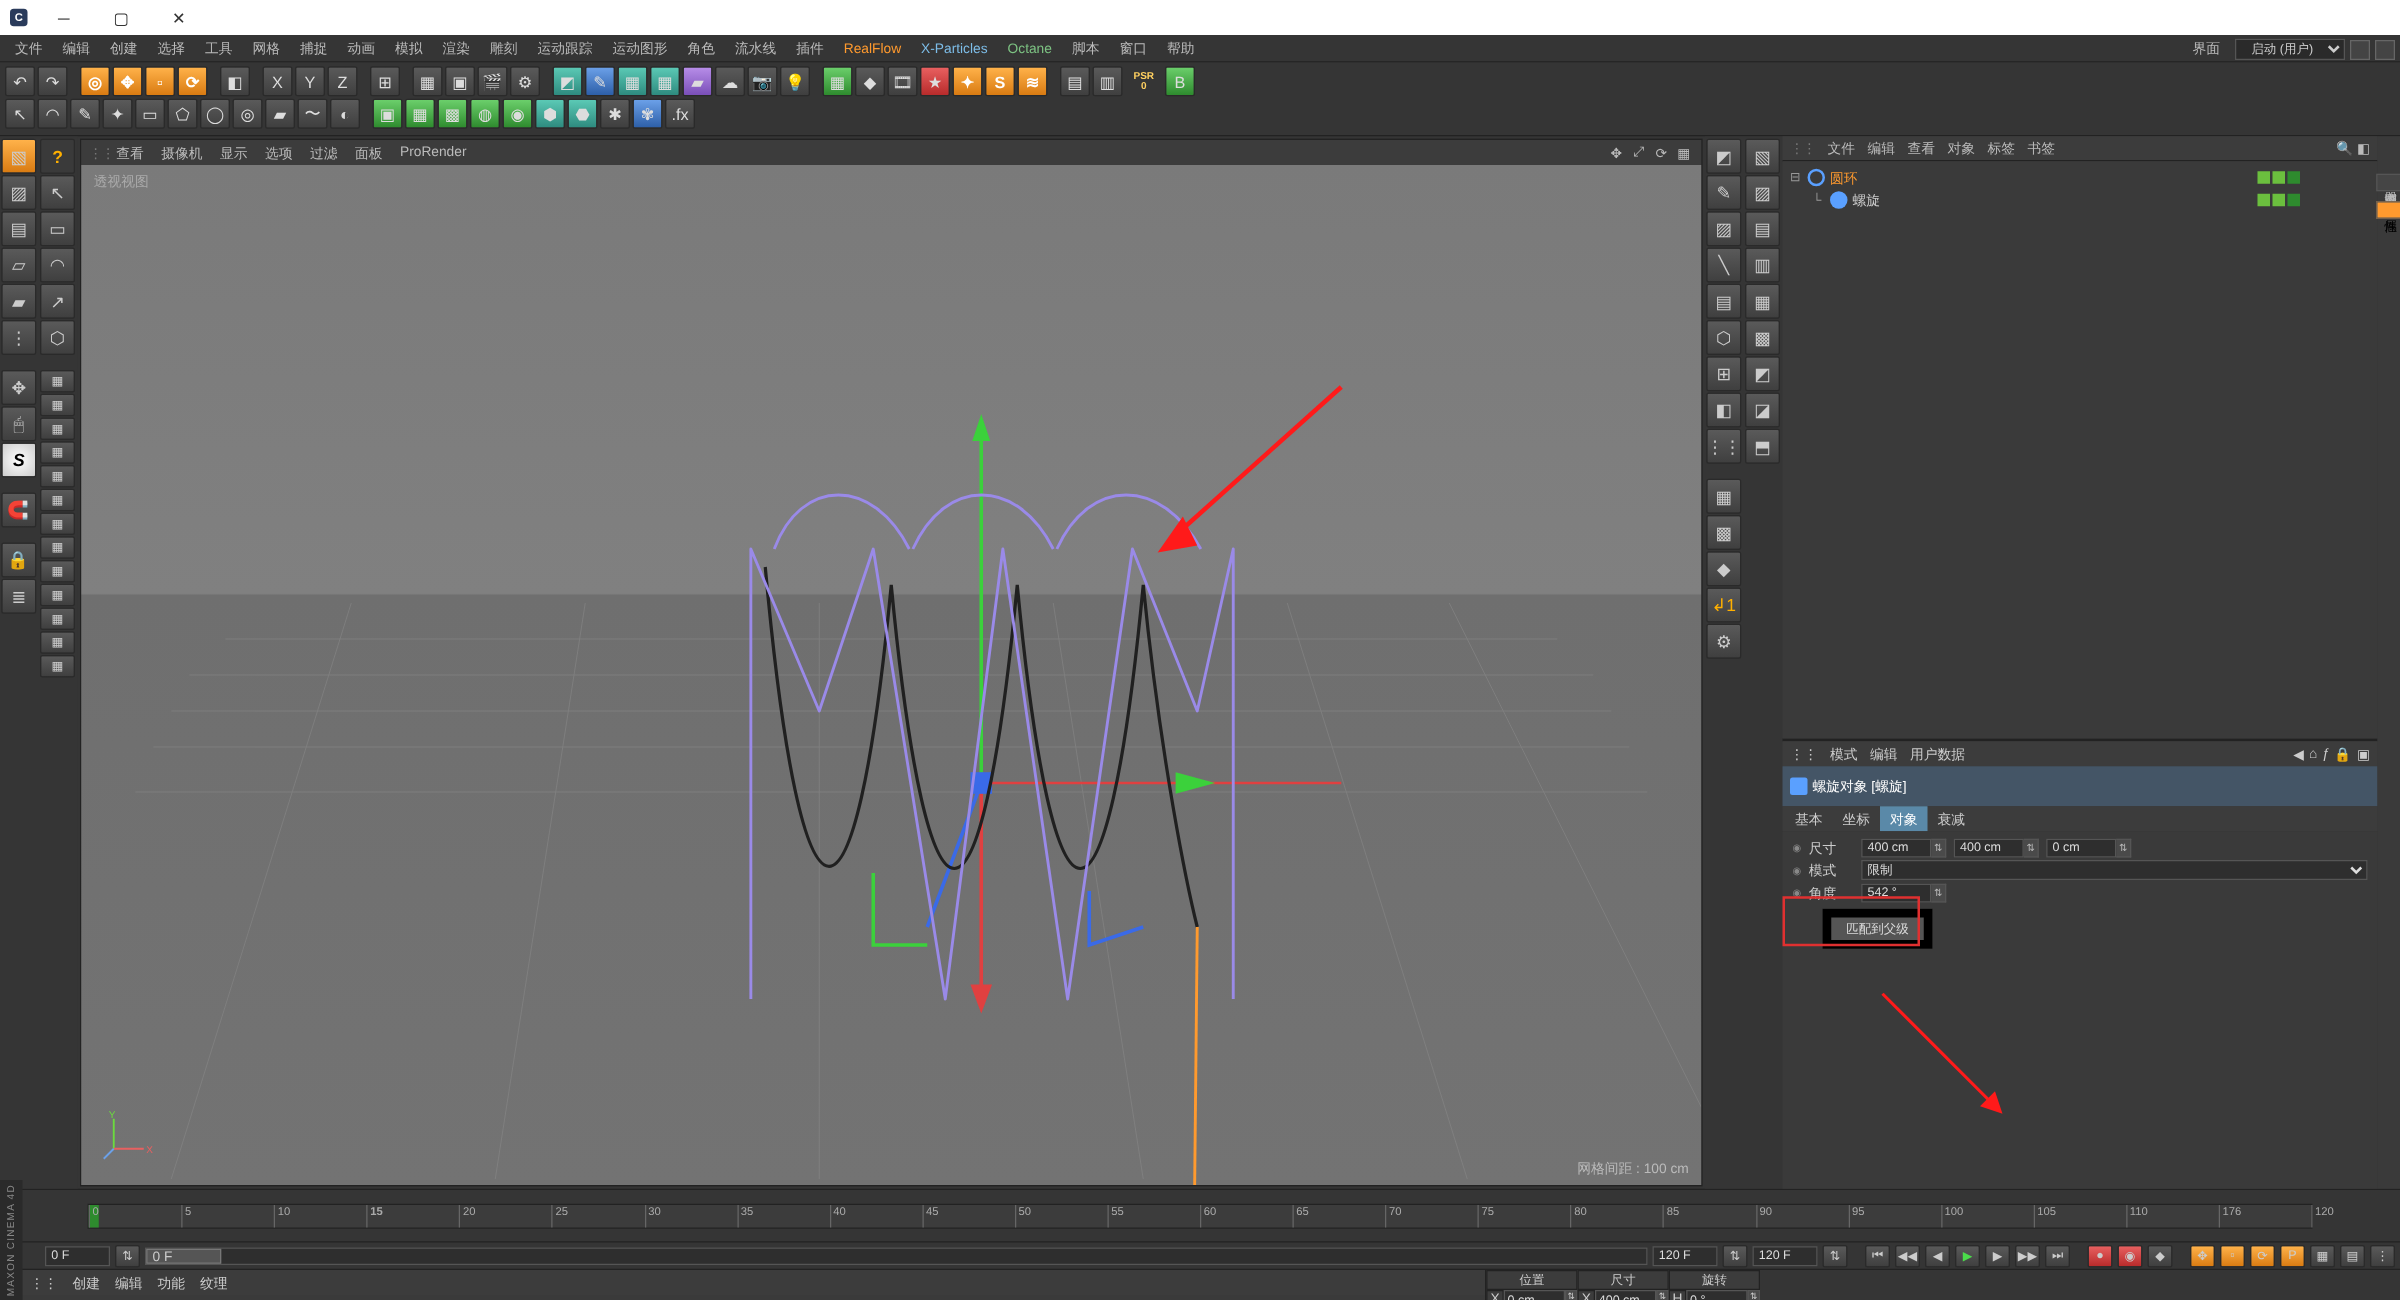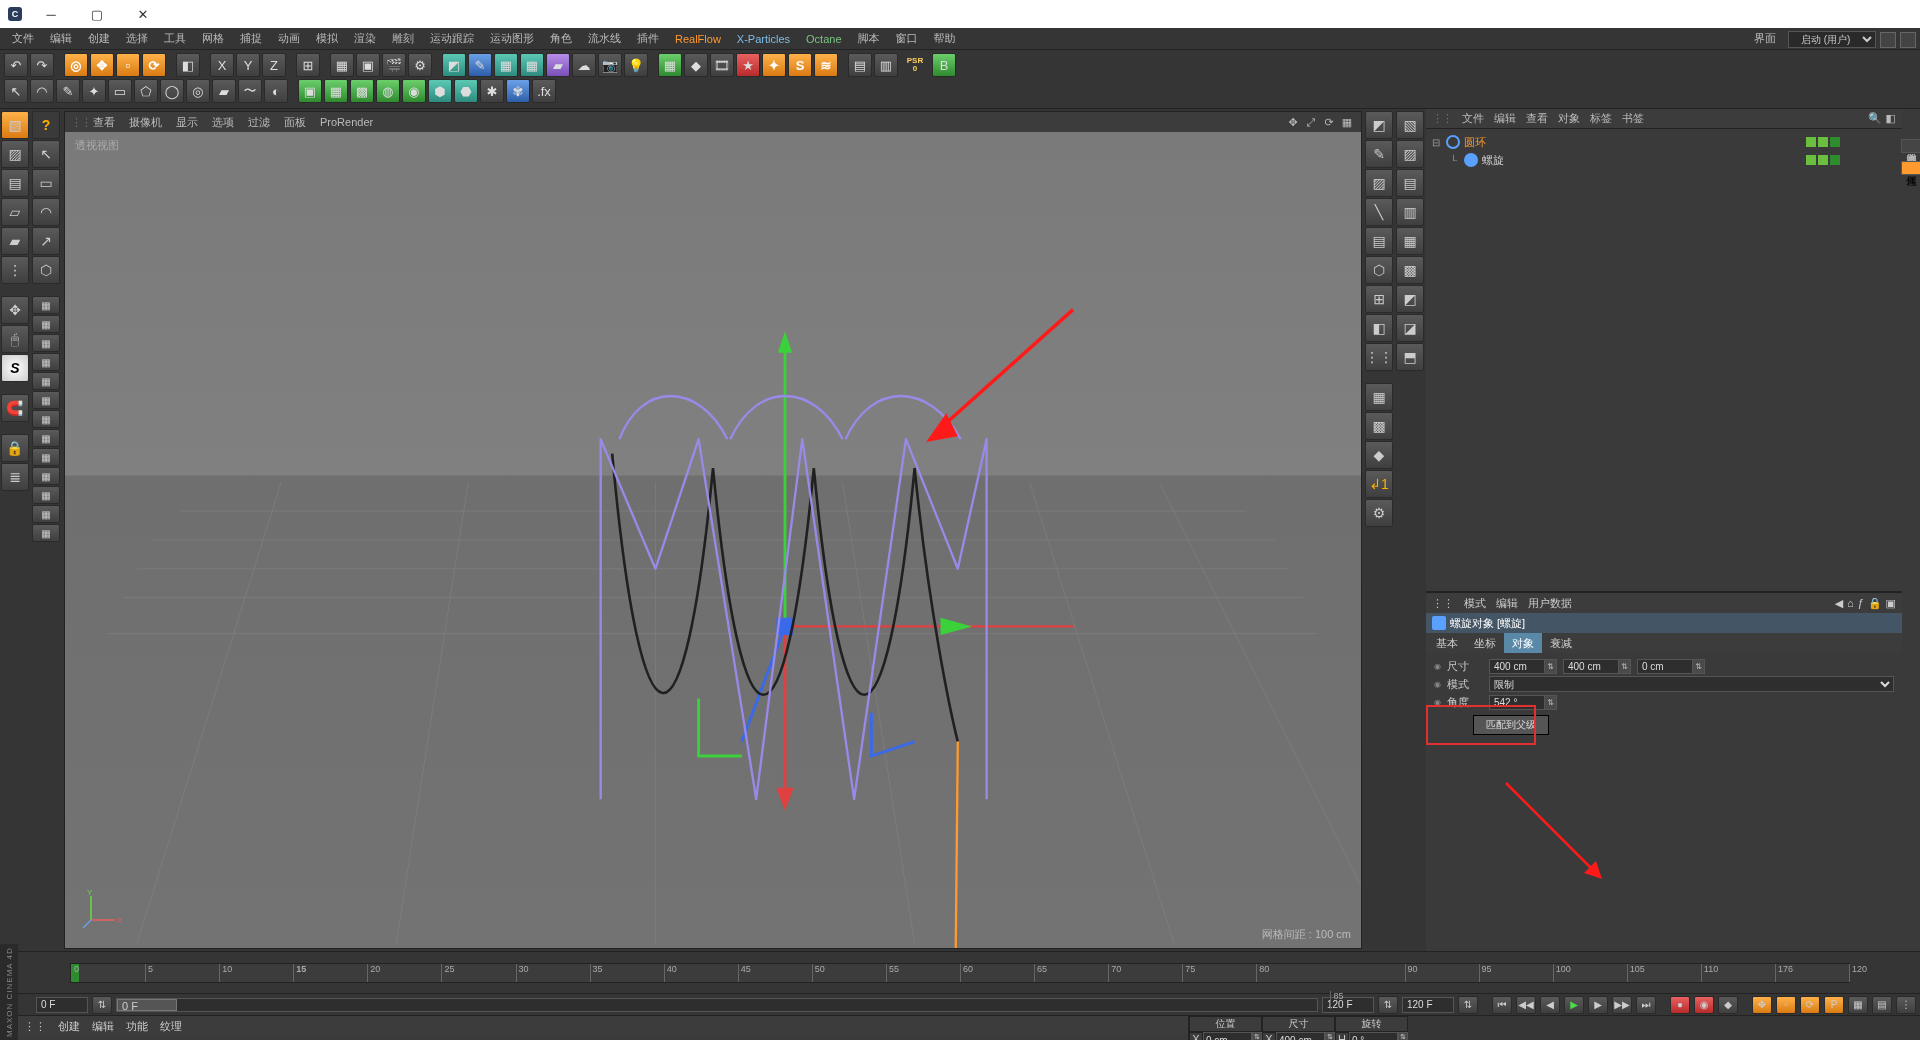--- a/index.html
+++ b/index.html
@@ -76,36 +76,36 @@
   .tree-row .oicon.helix { background: #5aa0ff; }
   .tree-row .label { color: #ccc; flex: 1; }
   .tree-row .flags { display: flex; gap: 2px; margin-right: 60px; }
   .tree-row .flags i { width: 10px; height: 10px; display: block; }
   .flags .on { background: #6bbf3e; }
   .flags .chk { background: #2e8b2e; }
   
   .attr-panel { height: 360px; background: #353535; display: flex; flex-direction: column; border-top: 2px solid #222; }
   .attr-head { height: 20px; background: #3c3c3c; display: flex; align-items: center; padding: 0 6px; gap: 10px; }
   .attr-head .icons { margin-left: auto; display: flex; gap: 4px; font-size: 11px; }
-  .attr-title { height: 20px; background: #445566; display: flex; align-items: center; padding: 0 6px; gap: 4px; color: #fff; }
+  .attr-title { height: 32px; background: #445566; display: flex; align-items: center; padding: 0 6px; gap: 4px; color: #fff; }
   .attr-title .oi { width: 14px; height: 14px; background: #5aa0ff; border-radius: 2px; }
   .attr-tabs { height: 20px; background: #3c3c3c; display: flex; align-items: stretch; padding-left: 2px; }
   .attr-tabs span { padding: 3px 8px; cursor: pointer; }
   .attr-tabs span.active { background: #5a89a8; color: #fff; }
   .attr-body { flex: 1; background: #3a3a3a; padding: 4px; position: relative; }
   .attr-section { color: #fff; font-weight: bold; padding: 2px 4px; }
   .attr-row { display: flex; align-items: center; height: 18px; padding: 0 4px; gap: 6px; }
   .attr-row .bullet { color: #888; font-size: 8px; }
   .attr-row .lbl { width: 36px; color: #ccc; }
   .attr-input { display: flex; align-items: center; }
   .attr-input input { width: 56px; height: 15px; background: #2e2e2e; border: 1px solid #555; color: #ddd; font-size: 10px; padding-left: 4px; }
   .attr-input .spin { width: 12px; height: 15px; background: #4a4a4a; border: 1px solid #555; border-left: none; display: flex; align-items: center; justify-content: center; font-size: 8px; color: #bbb; cursor: pointer; }
   .attr-select { flex: 1; }
   .attr-select select { width: 100%; background: #2e2e2e; color: #ddd; border: 1px solid #555; font-size: 10px; height: 16px; }
-  .attr-btn { display: inline-block; padding: 2px 12px; background: #555; border: 1px solid #000000; color: #ddd; cursor: pointer; font-size: 10px; margin-left: 43px; }
+  .attr-btn { display: inline-block; padding: 2px 12px; background: #555; border: 7px solid #000000; color: #ddd; cursor: pointer; font-size: 10px; margin-left: 28px; }
   .redbox { position: absolute; border: 2px solid #e03030; pointer-events: none; }
   .redarrow { position: absolute; pointer-events: none; }
   
   
   .edge-tabs { width: 18px; background: #3a3a3a; display: flex; flex-direction: column; align-items: center; padding-top: 30px; gap: 8px; }
   .edge-tabs div { writing-mode: vertical-rl; font-size: 10px; color: #bbb; padding: 6px 2px; cursor: pointer; background: #454545; border: 1px solid #555; }
   .edge-tabs div.act { background: #ff9a2e; color: #000; }
   
   
   .timeline { height: 42px; background: #353535; display: flex; align-items: center; padding: 0 4px; gap: 4px; border-top: 1px solid #222; }
@@ -521,21 +521,21 @@
         <div class="rmark" style="left: 29.1667%;">35</div>
         <div class="rmark" style="left: 33.3333%;">40</div>
         <div class="rmark" style="left: 37.5%;">45</div>
         <div class="rmark" style="left: 41.6667%;">50</div>
         <div class="rmark" style="left: 45.8333%;">55</div>
         <div class="rmark" style="left: 50%;">60</div>
         <div class="rmark" style="left: 54.1667%;">65</div>
         <div class="rmark" style="left: 58.3333%;">70</div>
         <div class="rmark" style="left: 62.5%;">75</div>
         <div class="rmark" style="left: 66.6667%;">80</div>
-        <div class="rmark" style="left: 70.8333%; margin-top: 27px;">85</div>
+        <div class="rmark" style="left: 70.8333%;">85</div>
         <div class="rmark" style="left: 75%;">90</div>
         <div class="rmark" style="left: 79.1667%;">95</div>
         <div class="rmark" style="left: 83.3333%;">100</div>
         <div class="rmark" style="left: 87.5%;">105</div>
         <div class="rmark" style="left: 91.6667%;">110</div>
         <div class="rmark" style="left: 95.8333%;">176</div>
         <div class="rmark" style="left: 100%;">120</div>
       </div>
   </div>
   <div style="width:62px"></div>

